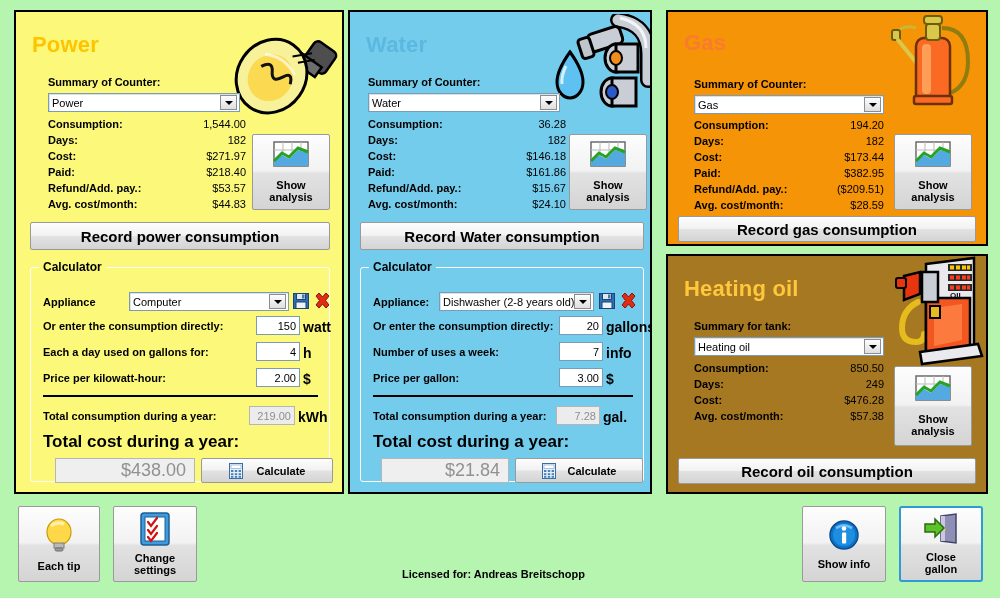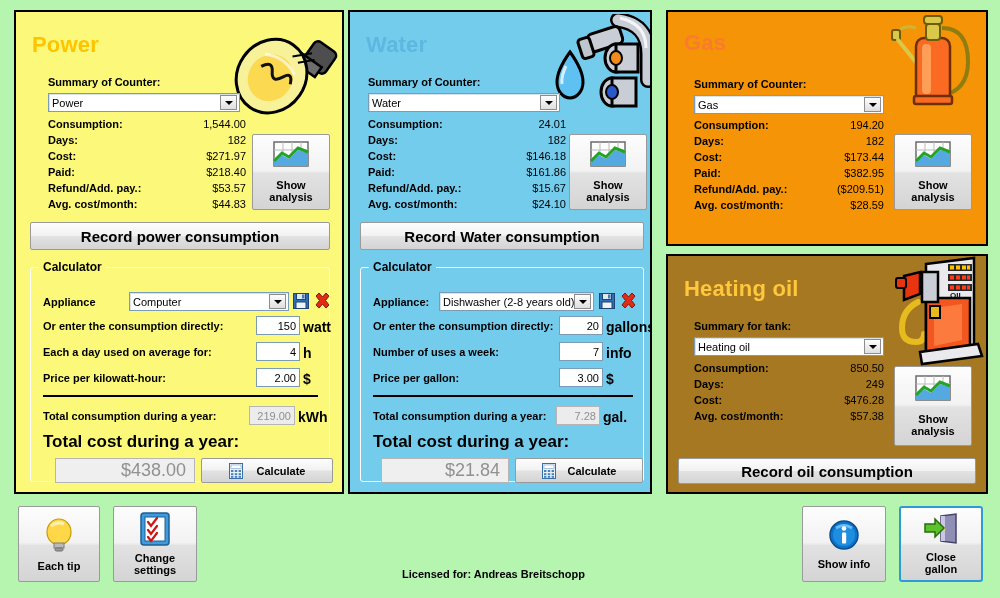--- a/index.html
+++ b/index.html
@@ -231,21 +231,21 @@
     <span style="position:absolute; left:283px; top:24px;">
       <svg width="17" height="17" viewBox="0 0 17 17">
         <path d="M2 4 L5 1 L8.5 5 L12 1 L15 4 L11.5 8.5 L15 13 L12 16 L8.5 12 L5 16 L2 13 L5.5 8.5 Z" fill="#e02c14" stroke="#8a1508" stroke-width="1"></path>
       </svg>
     </span>
 
     <div class="lbl" style="position:absolute; left:12px; top:52px;">Or enter the consumption directly:</div>
     <div class="tin" style="left:225px; top:48px; width:44px;">150</div>
     <div class="unit" style="left:272px; top:51px;">watt</div>
 
-    <div class="lbl" style="position:absolute; left:12px; top:78px;">Each a day used on average for:</div>
+    <div class="lbl" style="position:absolute; left:12px; top:78px;">Each a day used on gallons for:</div>
     <div class="tin" style="left:225px; top:74px; width:44px;">4</div>
     <div class="unit" style="left:272px; top:77px;">h</div>
 
     <div class="lbl" style="position:absolute; left:12px; top:104px;">Price per kilowatt-hour:</div>
     <div class="tin" style="left:225px; top:100px; width:44px;">2.00</div>
     <div class="unit" style="left:272px; top:103px;">$</div>
 
     <div class="hrule" style="left:12px; top:127px; width:275px;"></div>
 
     <div class="lbl" style="position:absolute; left:12px; top:142px;">Total consumption during a year:</div>
@@ -312,21 +312,21 @@
   <div class="combo" style="left:18px; top:81px; width:192px;">
     <span class="txt">Water</span>
     <span class="arrowbox">
         <i></i>
       </span>
   </div>
 
   <div style="position:absolute; left:18px; top:106px; width:198px;">
     <div class="sum-row">
       <span class="k">Consumption:</span>
-      <span class="v" style="right:0;">24.01</span>
+      <span class="v" style="right:0;">36.28</span>
     </div>
     <div class="sum-row">
       <span class="k">Days:</span>
       <span class="v" style="right:0;">182</span>
     </div>
     <div class="sum-row">
       <span class="k">Cost:</span>
       <span class="v" style="right:0;">$146.18</span>
     </div>
     <div class="sum-row">
@@ -502,20 +502,21 @@
             <line x1="28" y1="1" x2="28" y2="25"></line>
         </g>
         <path d="M1 25 L1 19 L9 14 L16 18 L25 9 L35 12 L35 25 Z" fill="#54a9e0"></path>
         <path d="M1 20 L9 12 L16 16 L25 7 L35 11" stroke="#25a325" stroke-width="3" fill="none"></path>
       </svg>
     </span>
     <span>Show</span>
     <span>analysis</span>
   </div>
 
+  <div class="btn big" style="left:10px; top:204px; width:298px; height:26px;">Record gas consumption</div>
 </div>
 
 <div class="panel pnl-oil">
 
   <div class="panel-title t-oil" style="left:16px; top:20px;">Heating oil</div>
 
   <div style="position:absolute; left:210px; top:0px; width:112px; height:112px;">
     <svg width="112" height="112" viewBox="0 0 112 112">
       <path d="M40 46 q-16 8 -16 26 q0 14 14 14 q8 0 8 -8" stroke="#e6bb1e" stroke-width="6" fill="none" stroke-linecap="round"></path>
       <polygon points="48,8 96,2 96,92 48,100" fill="#e9e9ee" stroke="#000" stroke-width="2.5"></polygon>

